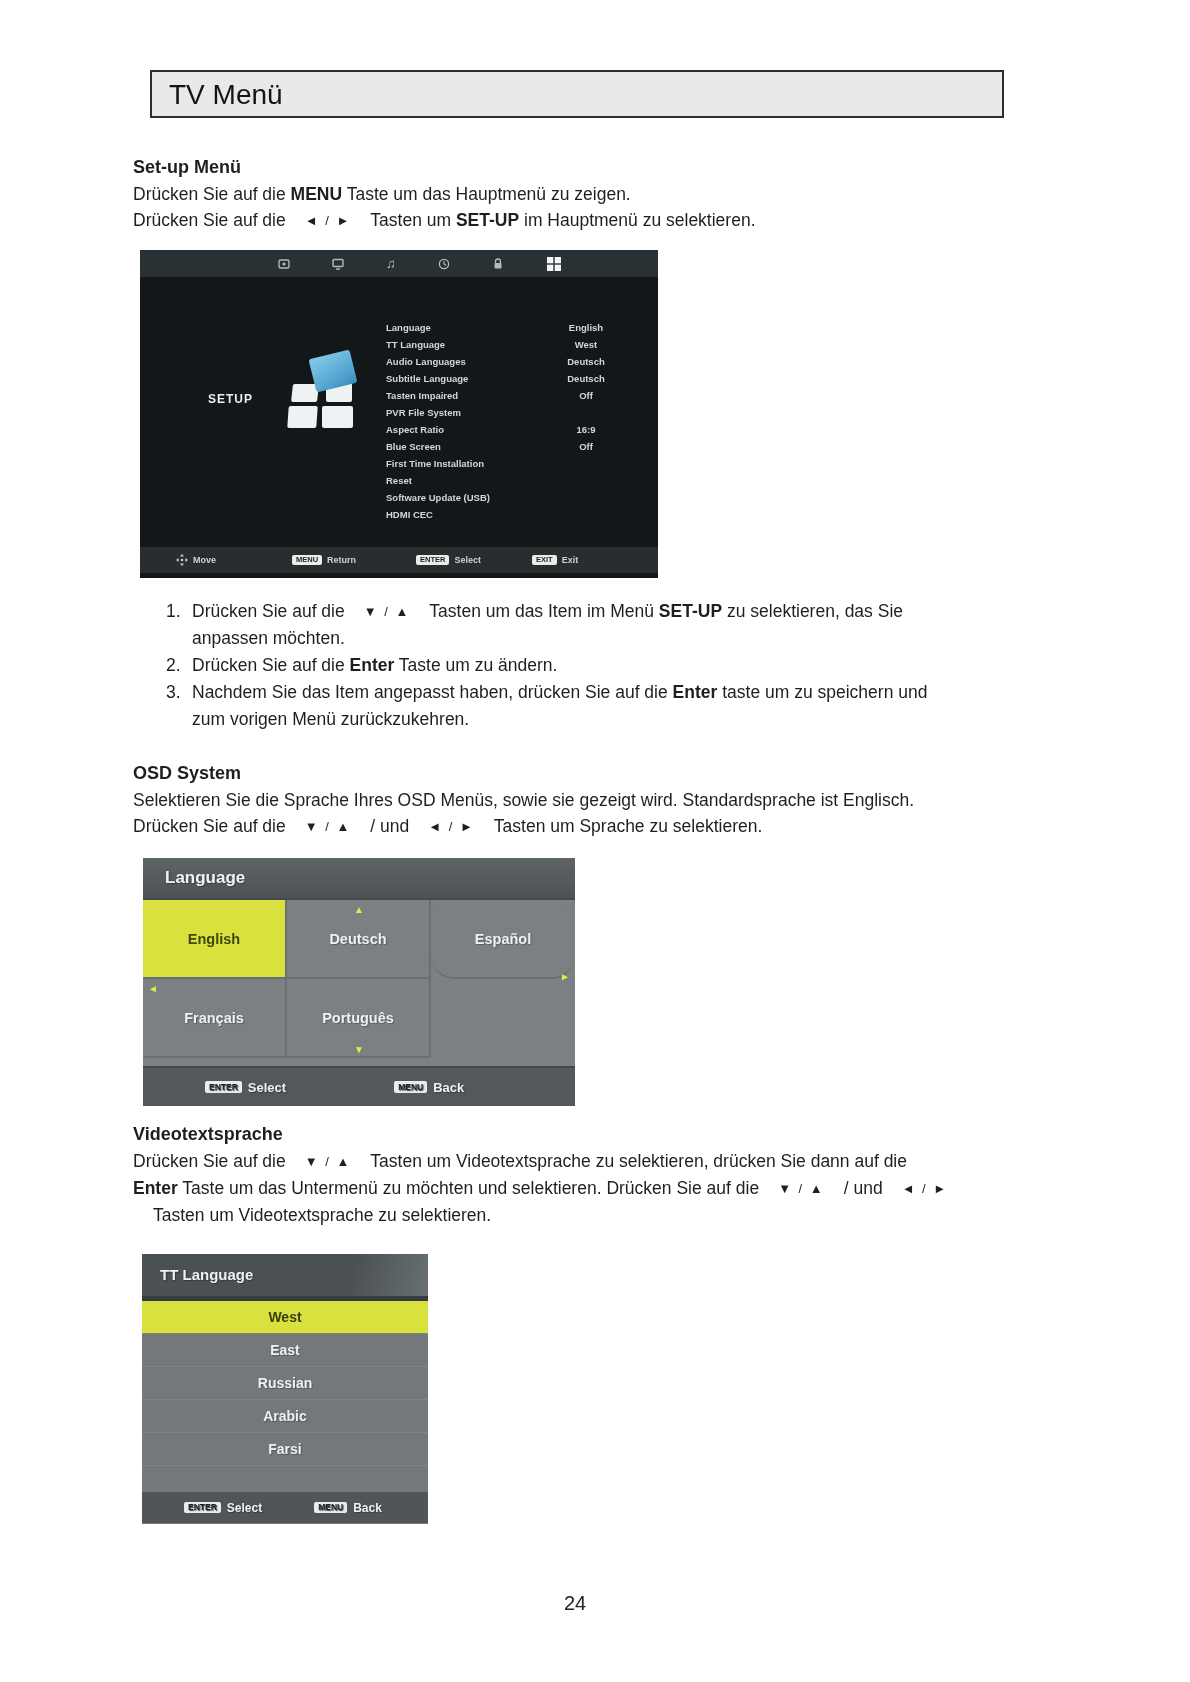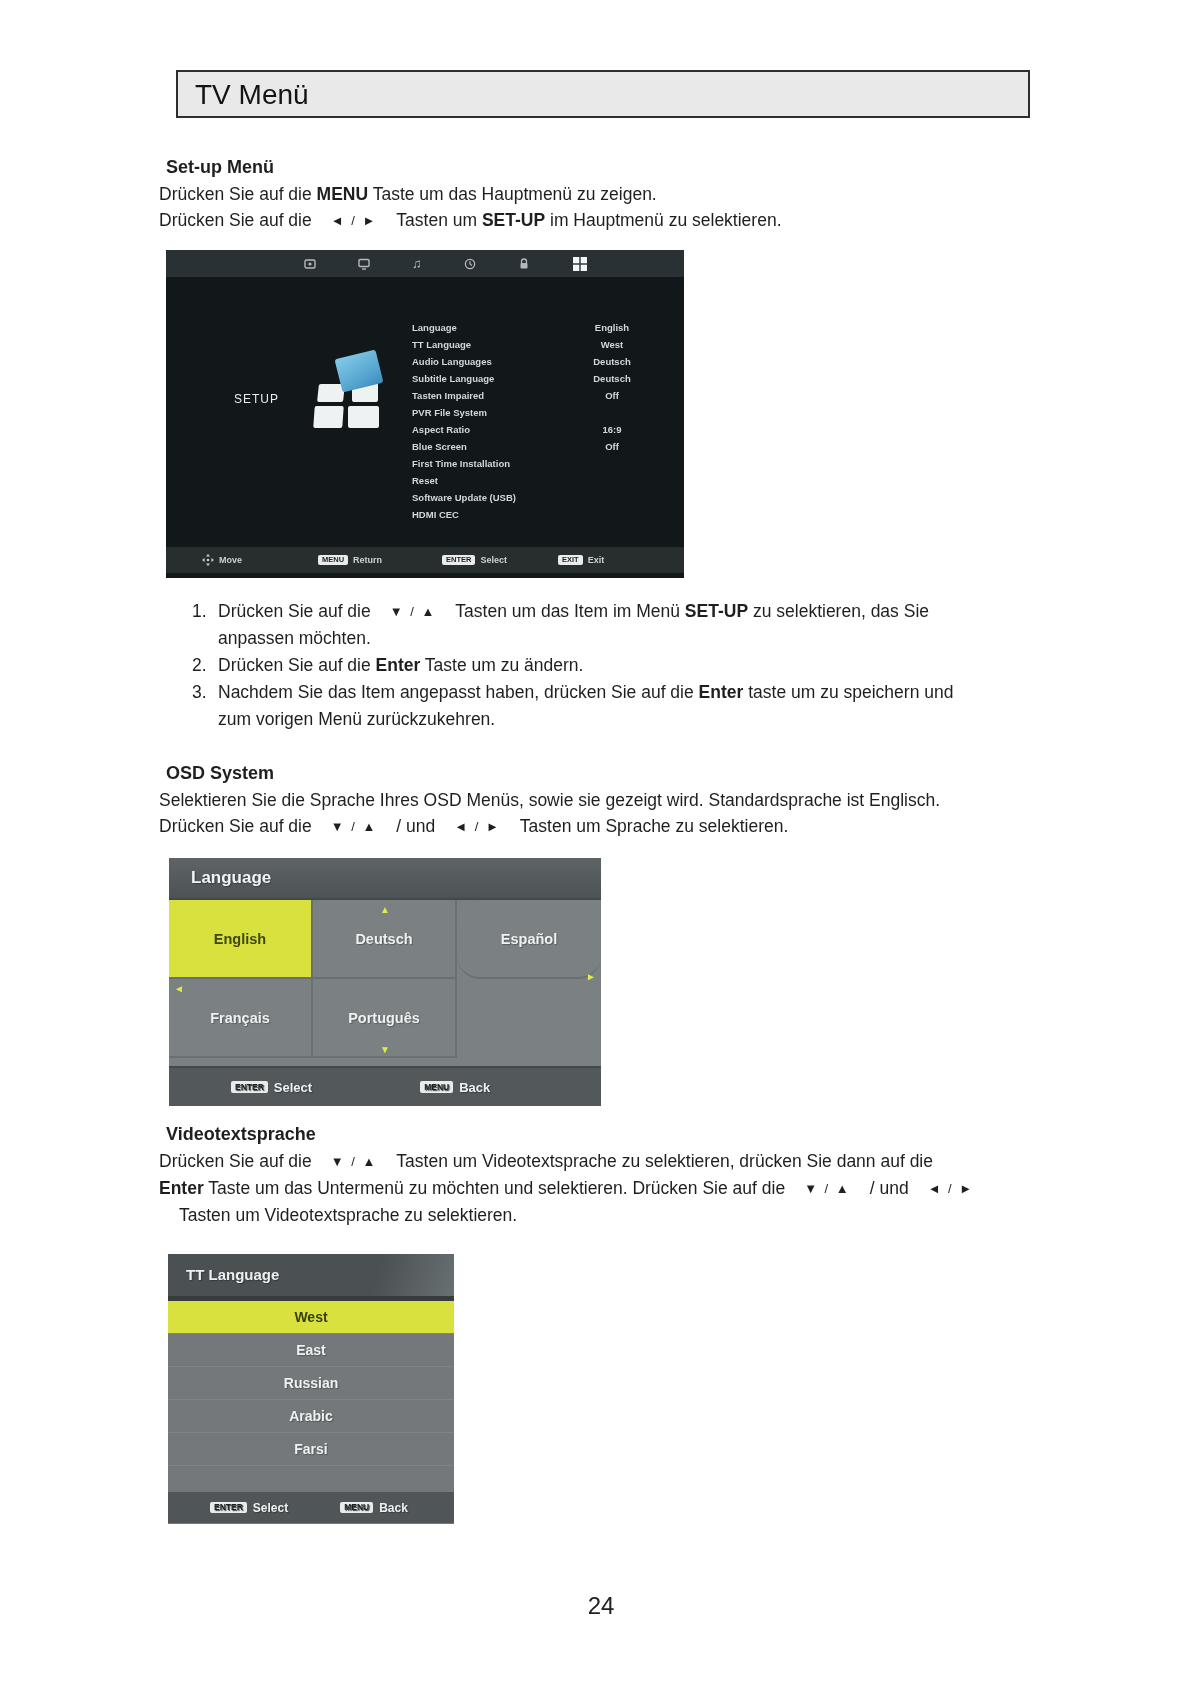--- a/index.html
+++ b/index.html
@@ -1,43 +1,43 @@
 <!DOCTYPE html>
 <html lang="de"><head>
 <meta charset="utf-8">
 <style>
   html,body{margin:0;padding:0;background:#ffffff;}
   #page{position:relative;width:1190px;height:1682px;background:#ffffff;overflow:hidden;
         font-family:"Liberation Sans",sans-serif;color:#1f1f1f;}
-  .abs{position:absolute;margin-left:26px;}
+  .abs{position:absolute;}
 
   
   .header-box{left:150px;top:70px;width:854px;height:48px;background:#e9e9e9;
               border:2px solid #2e2e2e;box-sizing:border-box;}
   .header-title{margin:7px 0 0 17px;font-size:28px;color:#141414;}
 
   
-  .h-bold{font-size:18px;font-weight:bold;left:140px;text-align:right;}
+  .h-bold{font-size:18px;font-weight:bold;left:133px;text-align:right;}
   .body-line{left:133px;font-size:17.5px;white-space:nowrap;}
   .arr{font-size:13px;letter-spacing:2px;margin:0 19px;position:relative;top:-1px;}
   .list-num{left:166px;font-size:17.5px;}
   .list-text{left:192px;font-size:17.5px;white-space:nowrap;}
 
   
   .osd{left:140px;top:250px;width:518px;height:328px;background:#12181a;}
   .osd-topbar{position:absolute;left:0;top:0;width:100%;height:27px;background:#2a3134;
               display:flex;align-items:center;}
   .osd-topbar .ico{margin-left:42px;display:flex;align-items:center;opacity:.85;}
   .osd-topbar .ico:first-child{margin-left:138px;}
   .osd-topbar .ico.big{opacity:1;}
   .music-glyph{color:#cdd2d4;font-size:13px;line-height:1;}
   .osd-rows{position:absolute;left:246px;top:72px;width:250px;}
   .osd-row{position:relative;height:17px;font-size:9.5px;font-weight:bold;color:#d2d7d8;}
   .osd-val{position:absolute;left:160px;width:80px;text-align:center;}
-  .osd-setup-label{position:absolute;left:68px;top:142px;font-size:12px;font-weight:normal;
+  .osd-setup-label{position:absolute;left:68px;top:142px;font-size:12px;font-weight:bold;
                    color:#e9eded;letter-spacing:1px;}
   .setup-ico{position:absolute;left:148px;top:104px;width:80px;height:84px;}
   .setup-ico .t{position:absolute;background:#eef2f2;border-radius:2px;}
   .setup-ico .blue{position:absolute;left:24px;top:0;width:42px;height:34px;border-radius:3px;
                    background:linear-gradient(160deg,#85cbe8 0%,#52a3cf 70%,#3c8cba 100%);
                    transform:rotate(-14deg);}
   .osd-footbar{position:absolute;left:0;bottom:5px;width:100%;height:26px;background:#272e2d;text-align:center;}
   .foot-item{position:absolute;top:0;height:26px;display:flex;align-items:center;gap:5px;
              font-size:9px;font-weight:bold;color:#ccd1d1;}
   .chip{background:#e9eceb;color:#1d2222;border-radius:2px;font-size:7.5px;font-weight:bold;
@@ -72,21 +72,21 @@
   .tt-sep{height:5px;background:#373c3e;}
   .tt-row{height:33px;line-height:33px;text-align:center;color:#eef1f1;font-size:14px;
           font-weight:bold;text-shadow:1px 1px 1px #54585a;border-bottom:1px solid #7f8486;
           box-sizing:border-box;}
   .tt-row.selected{background:#d9e13f;color:#3a3e0e;text-shadow:none;}
   .tt-filler{height:26px;}
   .tt-footer{height:31px;background:#505557;display:flex;align-items:center;gap:52px;
              padding-left:42px;}
   .tt-footer .menu-foot-item{font-size:12px;}
 
-  .page-num{left:0;top:1592px;width:1150px;text-align:center;font-size:24px;color:#222;}
+  .page-num{left:0;top:1592px;width:1150px;text-align:center;font-size:20px;color:#222;}
 </style>
 </head>
 <body>
 
 <div id="page">
 
   <div class="abs header-box">
     <div class="header-title">TV Menü</div>
   </div>
 

